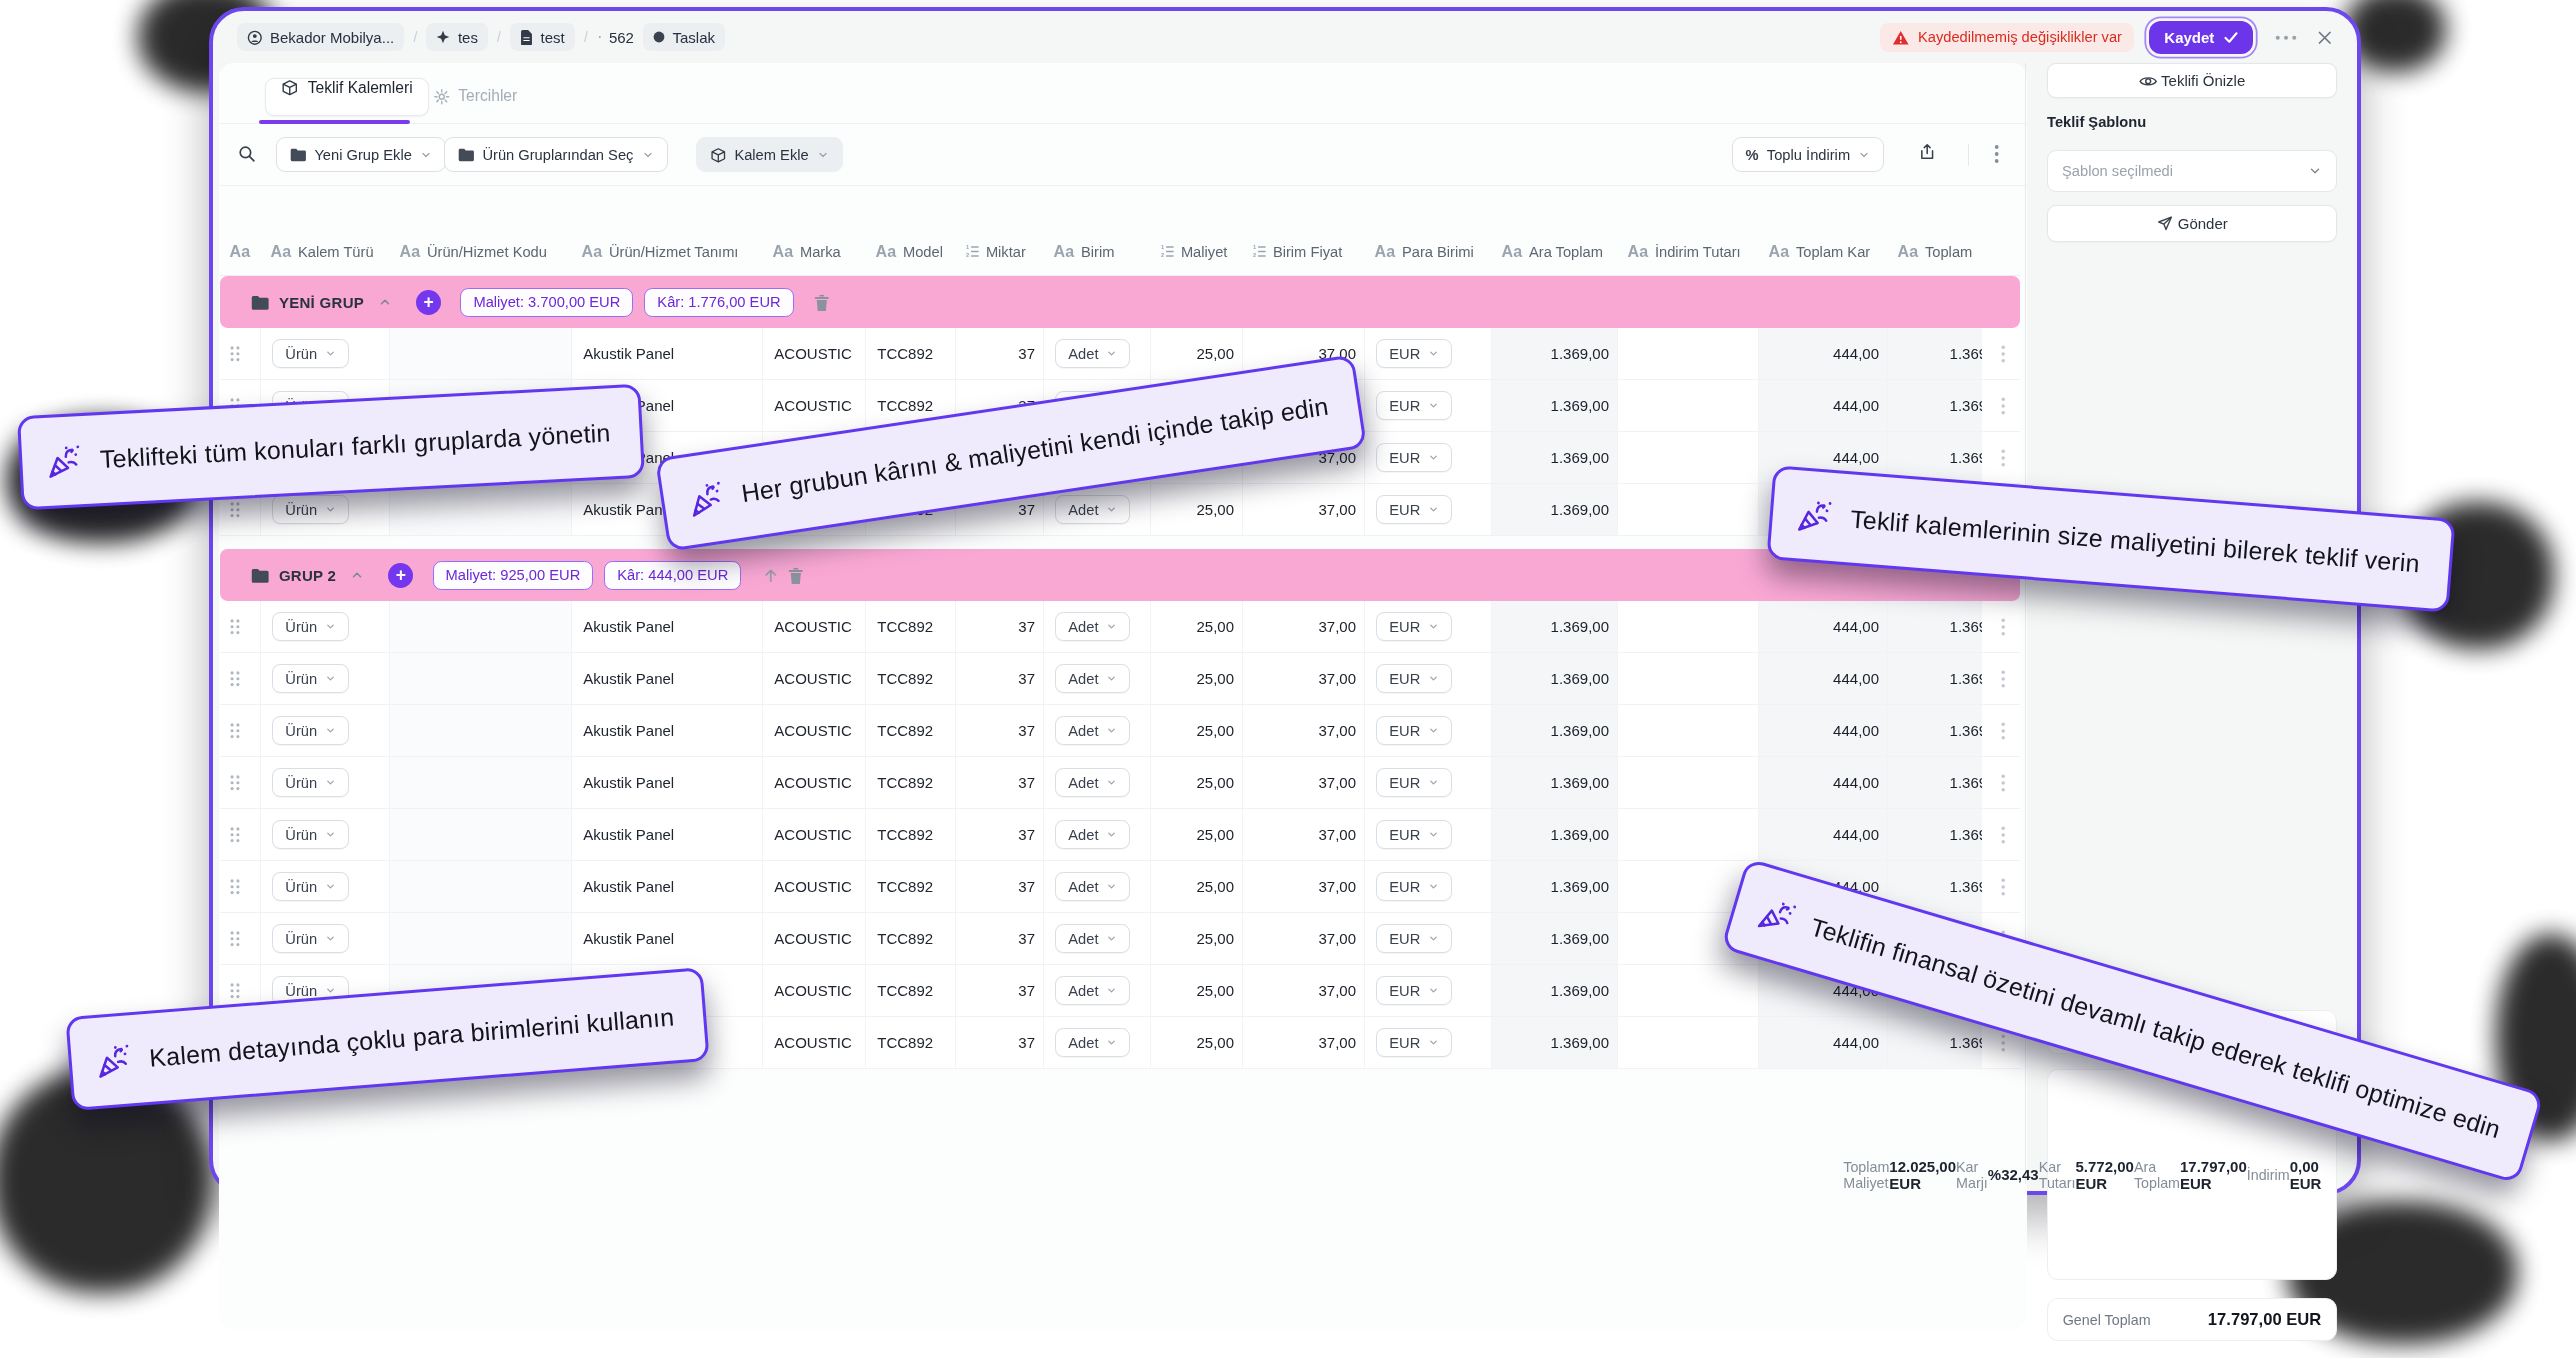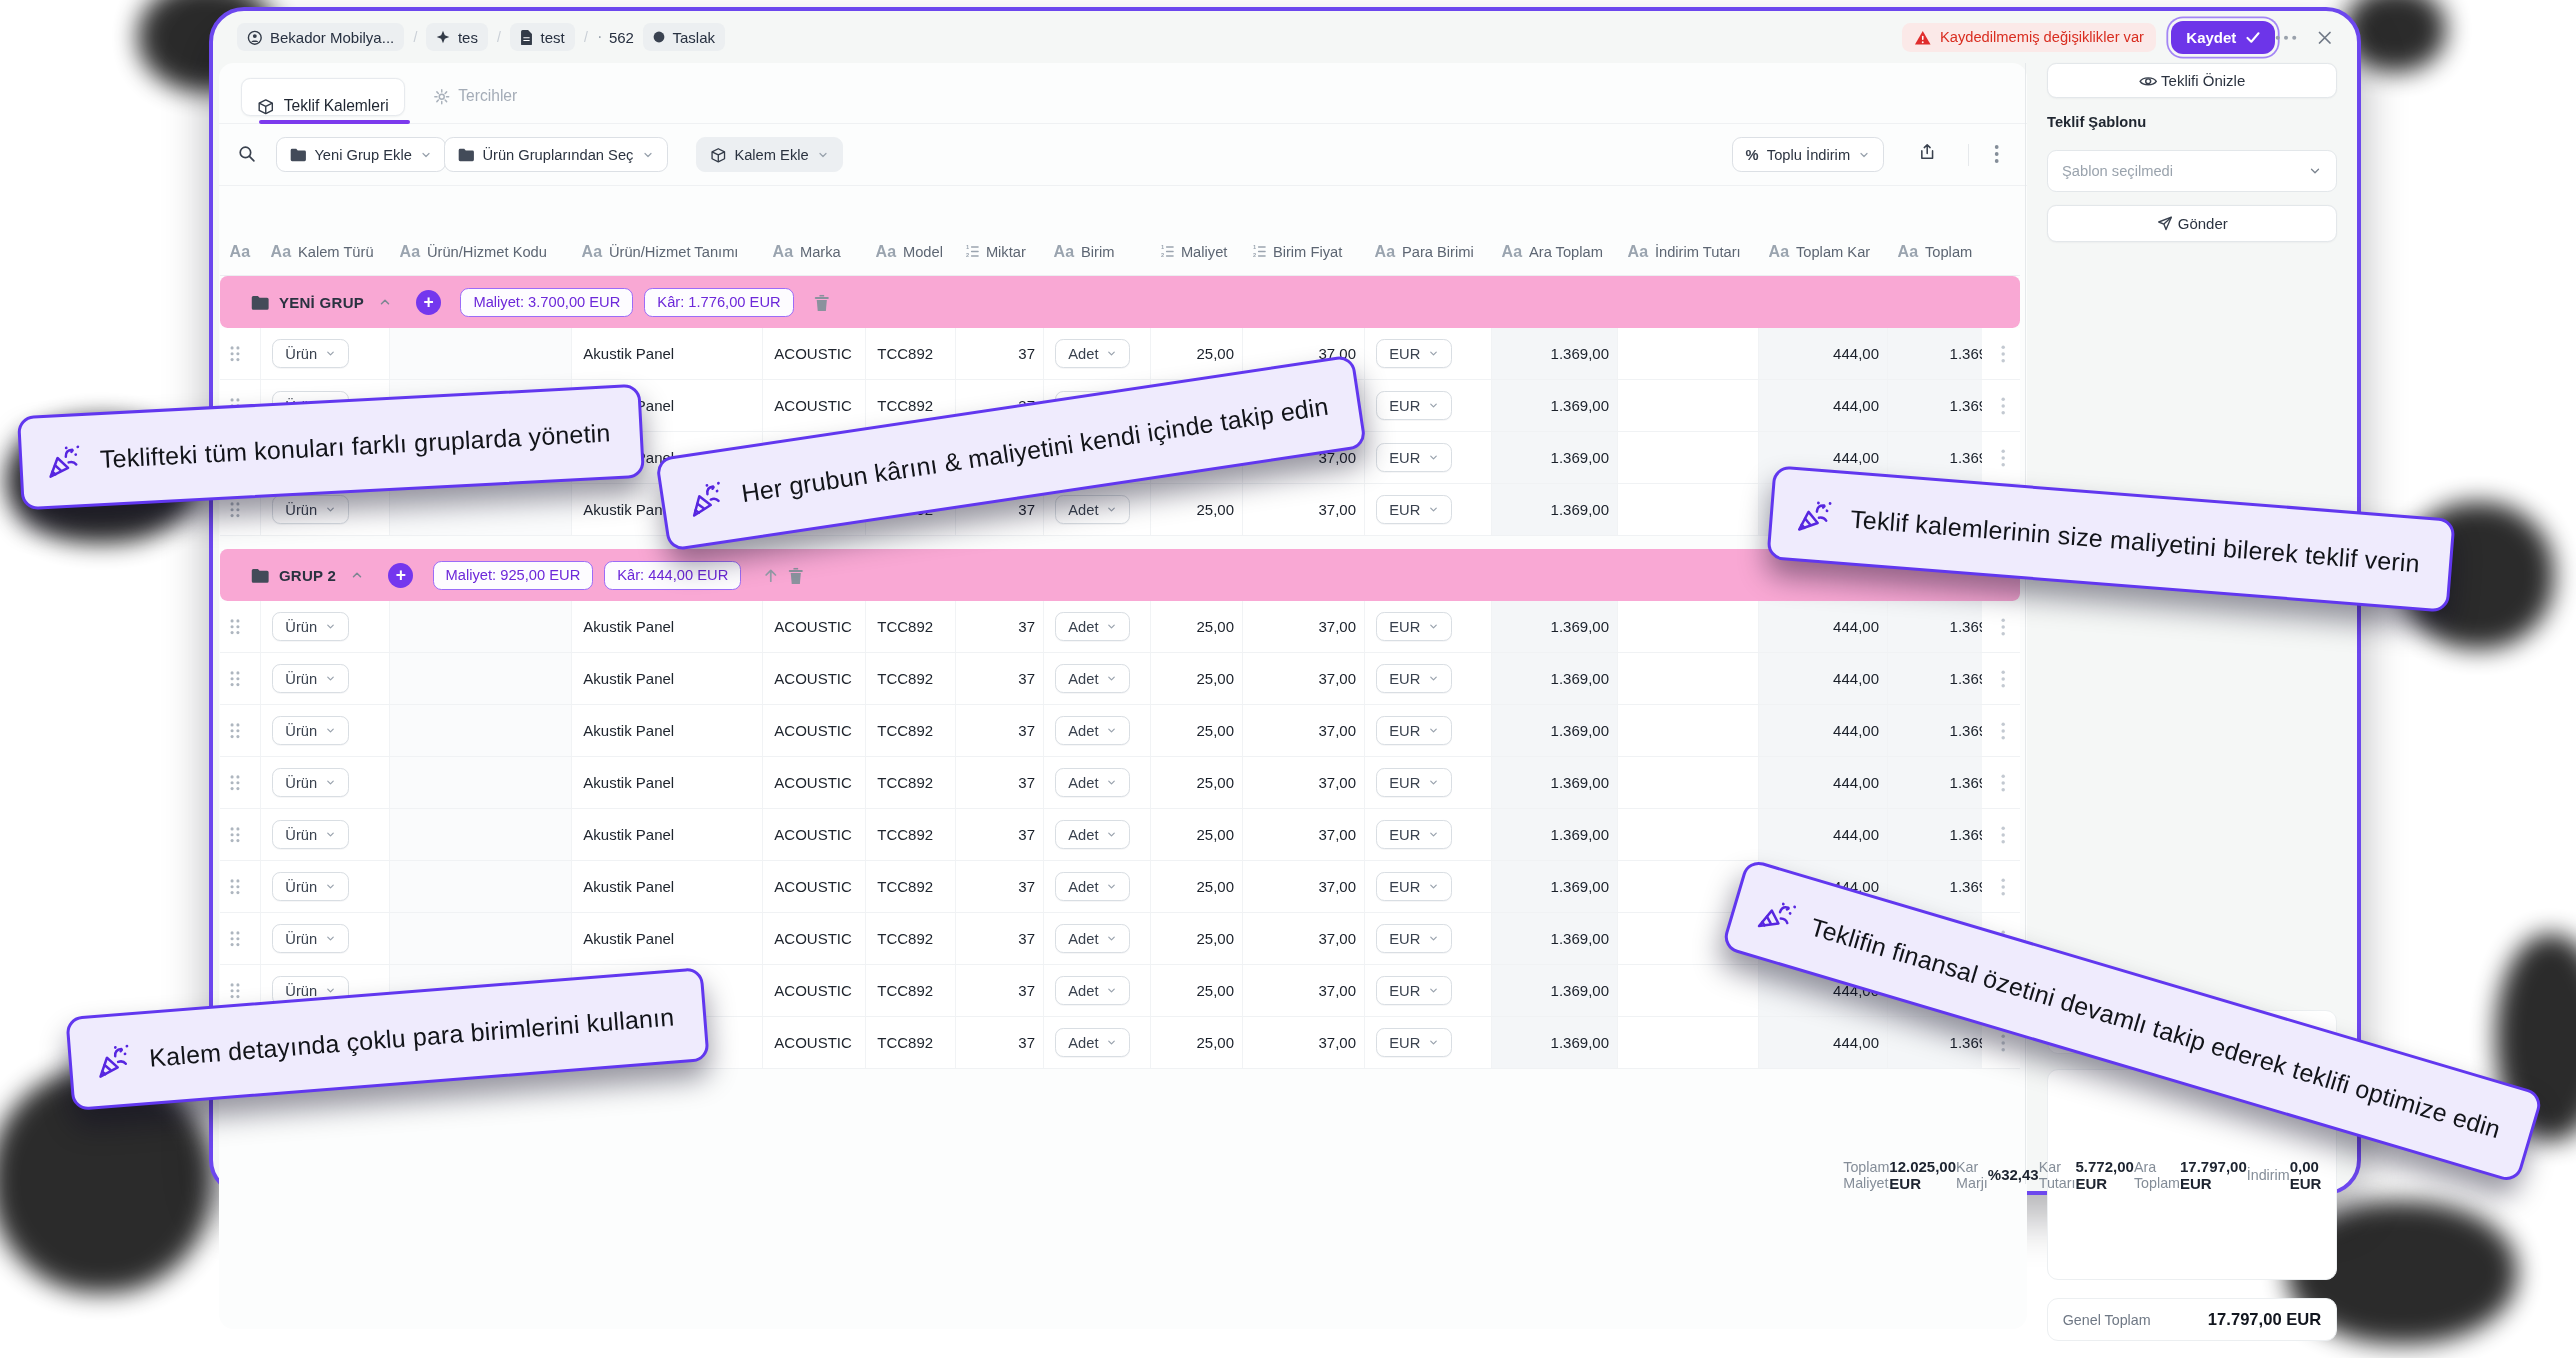--- a/index.html
+++ b/index.html
@@ -18,28 +18,28 @@
   .topbar{position:absolute;left:0;top:0;width:100%;height:52px;display:flex;align-items:center;padding:0 24px}
   .crumb{display:flex;align-items:center;gap:7.4px;background:#ECEFF1;border-radius:7.4px;padding:5.5px 10px;
     font-size:15px;font-weight:500;color:#273040;white-space:nowrap}
   .bsep{color:#C9CFD6;font-size:14px;margin:0 9.2px}
   .bdot{color:#9AA3AD;font-size:16.6px;margin-right:6.4px}
   .plain{font-size:15px;font-weight:500;color:#273040}
   .tspacer{flex:1}
   .warn{display:flex;align-items:center;gap:8.3px;background:#FBE9E8;border-radius:8.3px;padding:6.4px 12px;
     color:#D92D20;font-size:14.7px;font-weight:500;margin-right:14.7px;white-space:nowrap}
   .save{display:flex;align-items:center;gap:9.2px;background:#6D35E9;color:#fff;font-size:15px;font-weight:600;
-    border:none;border-radius:12px;padding:8.3px 15.6px;cursor:pointer;
+    border:none;border-radius:12px;padding:8.3px 15.6px;margin-right:22px;cursor:pointer;
     box-shadow:0 0 0 2.8px #F5F7F6,0 0 0 4.6px #A385F5}
   .morebtn{display:flex;align-items:center;margin-right:18.4px;cursor:pointer}
   .closebtn{display:flex;align-items:center;cursor:pointer}
 
   
   .card{position:absolute;left:5.5px;top:52px;width:1808px;height:1266px;background:#FCFDFD;border-radius:14.7px}
-  .tabchip{position:absolute;left:22px;top:14.7px;height:38px;display:flex;align-items:flex-end;gap:9.2px;
+  .tabchip{position:absolute;left:46px;top:14.7px;height:38px;display:flex;align-items:flex-start;gap:9.2px;
     background:#fff;border:0.9px solid #E7EAEE;border-radius:9.2px;padding:0 15.6px;font-size:15.6px;font-weight:500;
     color:#1E2530;box-shadow:0 0.9px 1.8px rgba(20,30,40,.05);cursor:pointer}
   .tabidle{position:absolute;left:214px;top:24px;display:flex;align-items:center;gap:8.3px;font-size:15.6px;
     font-weight:500;color:#A4ACB7;cursor:pointer}
   .tabul{position:absolute;left:40px;top:57px;width:151px;height:3.7px;background:#7C3AED;border-radius:2.8px;z-index:1}
   .tabline{position:absolute;left:0;top:60px;width:100%;height:0.9px;background:#EFF1F3}
   .toolline{position:absolute;left:0;top:122px;width:100%;height:0.9px;background:#EFF1F3}
   .searchbtn{position:absolute;left:18.4px;top:81px;cursor:pointer}
   .tbtn{position:absolute;top:74px;height:35px;display:flex;align-items:center;gap:8.3px;background:#fff;
     border:0.9px solid #DCE0E5;border-radius:9.2px;padding:0 13px;font-size:14.7px;font-weight:500;color:#2B3340;

